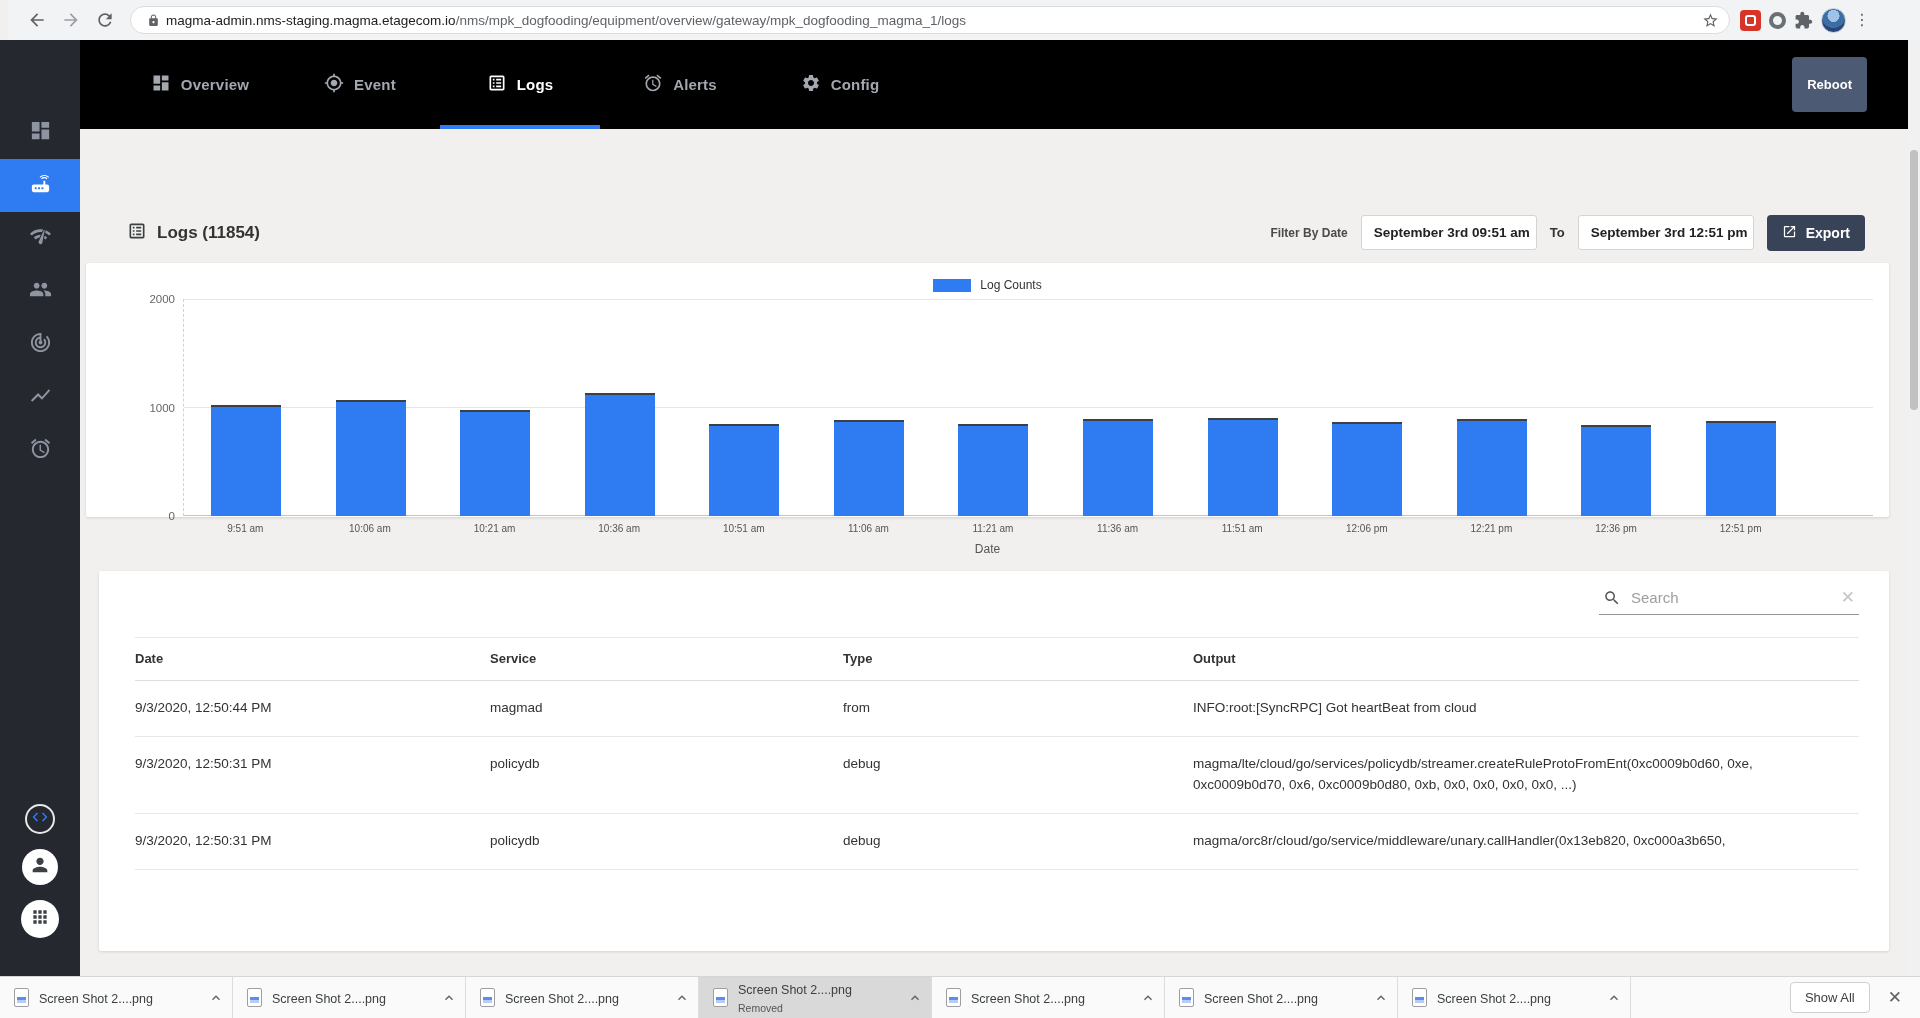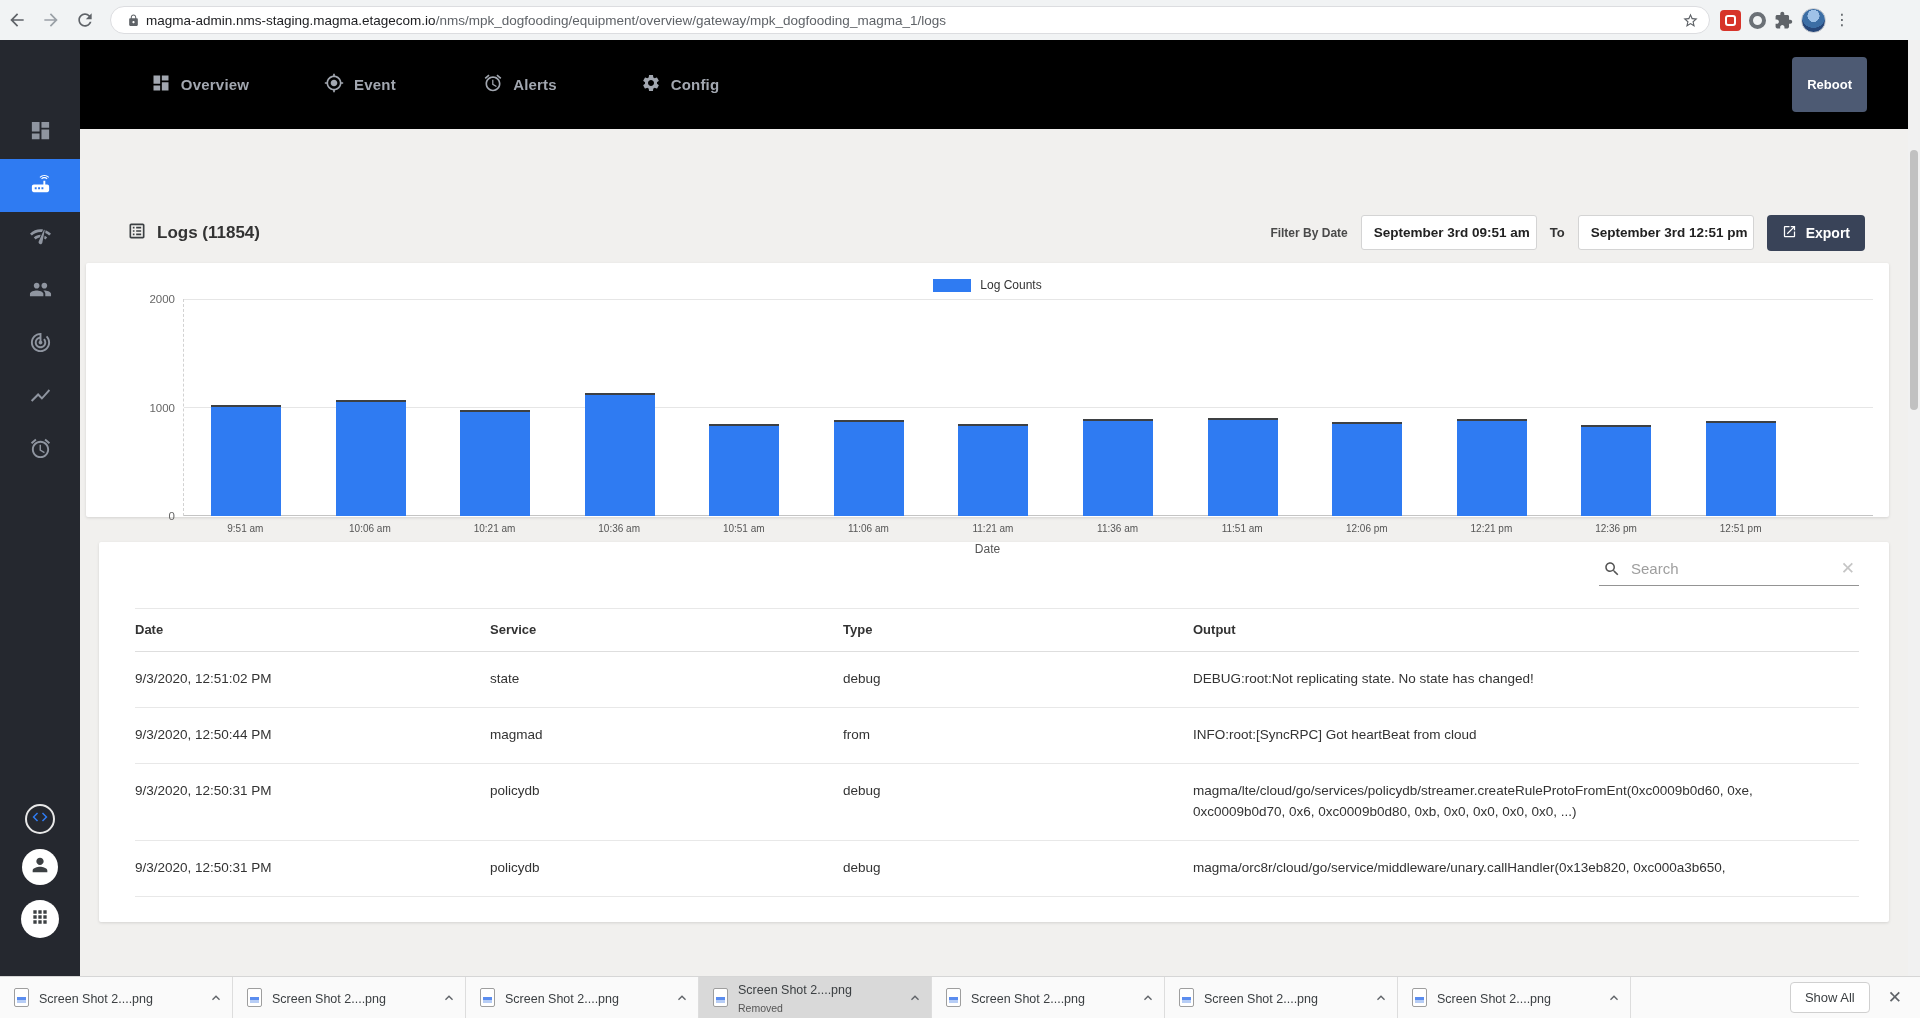--- a/index.html
+++ b/index.html
@@ -1,20 +1,20 @@
 <!DOCTYPE html>
 <html><head>
 <meta charset="utf-8">
 <style>
   * { box-sizing: border-box; margin: 0; padding: 0; }
   html,body { width:1920px; height:1018px; overflow:hidden; font-family:"Liberation Sans","DejaVu Sans",sans-serif; background:#f1f0ee; }
   .screen { position:relative; width:1920px; height:1018px; }
 
   
-  .chrome { position:absolute; top:0; left:0; right:0; height:40px; background:#f1f3f4; display:flex; align-items:center; padding:0 0; }
+  .chrome { position:absolute; top:0; left:8px; right:0; height:40px; background:#f1f3f4; display:flex; align-items:center; padding:0 12px; }
   .nav-ic { width:34px; height:34px; display:flex; align-items:center; justify-content:center; border-radius:50%; color:#5f6368; flex:0 0 auto; }
   .nav-ic.dim { color:#9aa0a6; }
   .nav-ic svg { width:20px; height:20px; fill:currentColor; }
   .omnibox { height:28px; flex:0 0 auto; width:1600px; margin-left:8px; background:#fff; border:1px solid #dcdde0; border-radius:14px; display:flex; align-items:center; padding:0 10px; overflow:hidden; }
   .omnibox .lock { color:#5f6368; margin:0 6px 0 6px; display:flex; }
   .omnibox .lock svg { width:13px; height:13px; fill:currentColor; }
   .url { font-size:13.5px; white-space:nowrap; overflow:hidden; flex:1; }
   .url .domain { color:#202124; }
   .url .path { color:#5f6368; }
   .omnibox .star { margin-left:auto; color:#5f6368; display:flex; }
@@ -81,21 +81,21 @@
   .gridline.g100 { top:0; }
   .ytick { position:absolute; width:40px; text-align:right; left:-48px; font-size:11.5px; color:#666; }
   .ytick.t2000 { top:-6px; } .ytick.t1000 { top:calc(50% - 6px); } .ytick.t0 { bottom:-6px; }
   .bars { position:absolute; inset:0 70px 0 0; display:flex; align-items:flex-end; }
   .bar-slot { flex:1; display:flex; justify-content:center; align-items:flex-end; height:100%; }
   .bar { width:70px; background:#2f7bf2; border-top:2px solid #3d4043; }
   .xlabels { display:flex; margin:7px 86px 0 97px; }
   .xlabel { flex:1; text-align:center; font-size:10px; color:#555; }
   .xtitle { text-align:center; font-size:12px; color:#555; margin-top:8px; }
 
-  .table-card { margin-top:25px; height:380px; padding:10px 30px 0 36px; overflow:hidden; }
+  .table-card { margin-top:54px; height:380px; padding:10px 30px 0 36px; overflow:hidden; }
   .search-row { display:flex; justify-content:flex-end; }
   .search-box { width:260px; height:34px; border-bottom:1px solid #949494; display:flex; align-items:center; gap:10px; padding:0 4px; }
   .search-box svg.mag { width:18px; height:18px; fill:#555; }
   .search-input { border:none; outline:none; flex:1; font-size:15px; color:#333; font-family:inherit; background:transparent; }
   .search-input::placeholder { color:#9e9e9e; }
   .search-clear { color:#c5c5c5; font-size:17px; line-height:1; }
   .log-table { width:100%; border-collapse:collapse; table-layout:fixed; margin-top:22px; border-top:1px solid #e8e8e8; }
   .log-table col.c-date { width:355px; } .log-table col.c-service { width:353px; } .log-table col.c-type { width:350px; }
   .log-table th { text-align:left; font-size:13px; font-weight:700; color:#333; padding:13px 0 14px; border-bottom:1px solid #dedede; }
   .log-table td { font-size:13.5px; color:#333; padding:17px 0; border-bottom:1px solid #e8e8e8; vertical-align:top; line-height:1.55; }
@@ -231,20 +231,26 @@
           <span><svg viewBox="0 0 24 24">
                 <path d="M3 13h8V3H3v10zm0 8h8v-6H3v6zm10 0h8V11h-8v10zm0-18v6h8V3h-8z"></path>
               </svg></span>
           <span class="tlabel">Overview</span>
         </div>
         <div class="tab">
           <span><svg viewBox="0 0 24 24">
                 <path d="M12 8c-2.21 0-4 1.79-4 4s1.79 4 4 4 4-1.79 4-4-1.79-4-4-4zm8.94 3c-.46-4.17-3.77-7.48-7.94-7.94V1h-2v2.06C6.83 3.52 3.52 6.83 3.06 11H1v2h2.06c.46 4.17 3.77 7.48 7.94 7.94V23h2v-2.06c4.17-.46 7.48-3.77 7.94-7.94H23v-2h-2.06zM12 19c-3.87 0-7-3.13-7-7s3.13-7 7-7 7 3.13 7 7-3.13 7-7 7z"></path>
               </svg></span>
           <span class="tlabel">Event</span>
+        </div>
+        <div class="tab active">
+          <span><svg viewBox="0 0 24 24">
+                <path d="M19 5v14H5V5h14m0-2H5c-1.1 0-2 .9-2 2v14c0 1.1.9 2 2 2h14c1.1 0 2-.9 2-2V5c0-1.1-.9-2-2-2zM11 7h6v2h-6zm0 4h6v2h-6zm0 4h6v2h-6zM7 7h2v2H7zm0 4h2v2H7zm0 4h2v2H7z"></path>
+              </svg></span>
+          <span class="tlabel">Logs</span>
         </div>
         <div class="tab">
           <span><svg viewBox="0 0 24 24">
                 <path d="M22 5.72l-4.6-3.86-1.29 1.53 4.6 3.86L22 5.72zM7.88 3.39L6.6 1.86 2 5.71l1.29 1.53 4.59-3.85zM12.5 8H11v6l4.75 2.85.75-1.23-4-2.37V8zM12 4c-4.97 0-9 4.03-9 9s4.02 9 9 9c4.97 0 9-4.03 9-9s-4.03-9-9-9zm0 16c-3.87 0-7-3.13-7-7s3.13-7 7-7 7 3.13 7 7-3.13 7-7 7z"></path>
               </svg></span>
           <span class="tlabel">Alerts</span>
         </div>
         <div class="tab">
           <span><svg viewBox="0 0 24 24">
                 <path d="M19.14 12.94c.04-.3.06-.61.06-.94 0-.32-.02-.64-.07-.94l2.03-1.58c.18-.14.23-.41.12-.61l-1.92-3.32c-.12-.22-.37-.29-.59-.22l-2.39.96c-.5-.38-1.03-.7-1.62-.94l-.36-2.54c-.04-.24-.24-.41-.48-.41h-3.84c-.24 0-.43.17-.47.41l-.36 2.54c-.59.24-1.13.57-1.62.94l-2.39-.96c-.22-.08-.47 0-.59.22L2.74 8.87c-.12.21-.08.47.12.61l2.03 1.58c-.05.3-.09.63-.09.94s.02.64.07.94l-2.03 1.58c-.18.14-.23.41-.12.61l1.92 3.32c.12.22.37.29.59.22l2.39-.96c.5.38 1.03.7 1.62.94l.36 2.54c.05.24.24.41.48.41h3.84c.24 0 .44-.17.47-.41l.36-2.54c.59-.24 1.13-.56 1.62-.94l2.39.96c.22.08.47 0 .59-.22l1.92-3.32c.12-.22.07-.47-.12-.61l-2.01-1.58zM12 15.6c-1.98 0-3.6-1.62-3.6-3.6s1.62-3.6 3.6-3.6 3.6 1.62 3.6 3.6-1.62 3.6-3.6 3.6z"></path>
@@ -369,26 +375,20 @@
               </colgroup>
             <thead>
               <tr>
                 <th>Date</th>
                 <th>Service</th>
                 <th>Type</th>
                 <th>Output</th>
               </tr>
             </thead>
             <tbody>
-              <tr>
-                <td>9/3/2020, 12:51:02 PM</td>
-                <td>state</td>
-                <td>debug</td>
-                <td class="out">DEBUG:root:Not replicating state. No state has changed!</td>
-              </tr>
               <tr>
                 <td>9/3/2020, 12:50:44 PM</td>
                 <td>magmad</td>
                 <td>from</td>
                 <td class="out">INFO:root:[SyncRPC] Got heartBeat from cloud</td>
               </tr>
               <tr>
                 <td>9/3/2020, 12:50:31 PM</td>
                 <td>policydb</td>
                 <td>debug</td>

